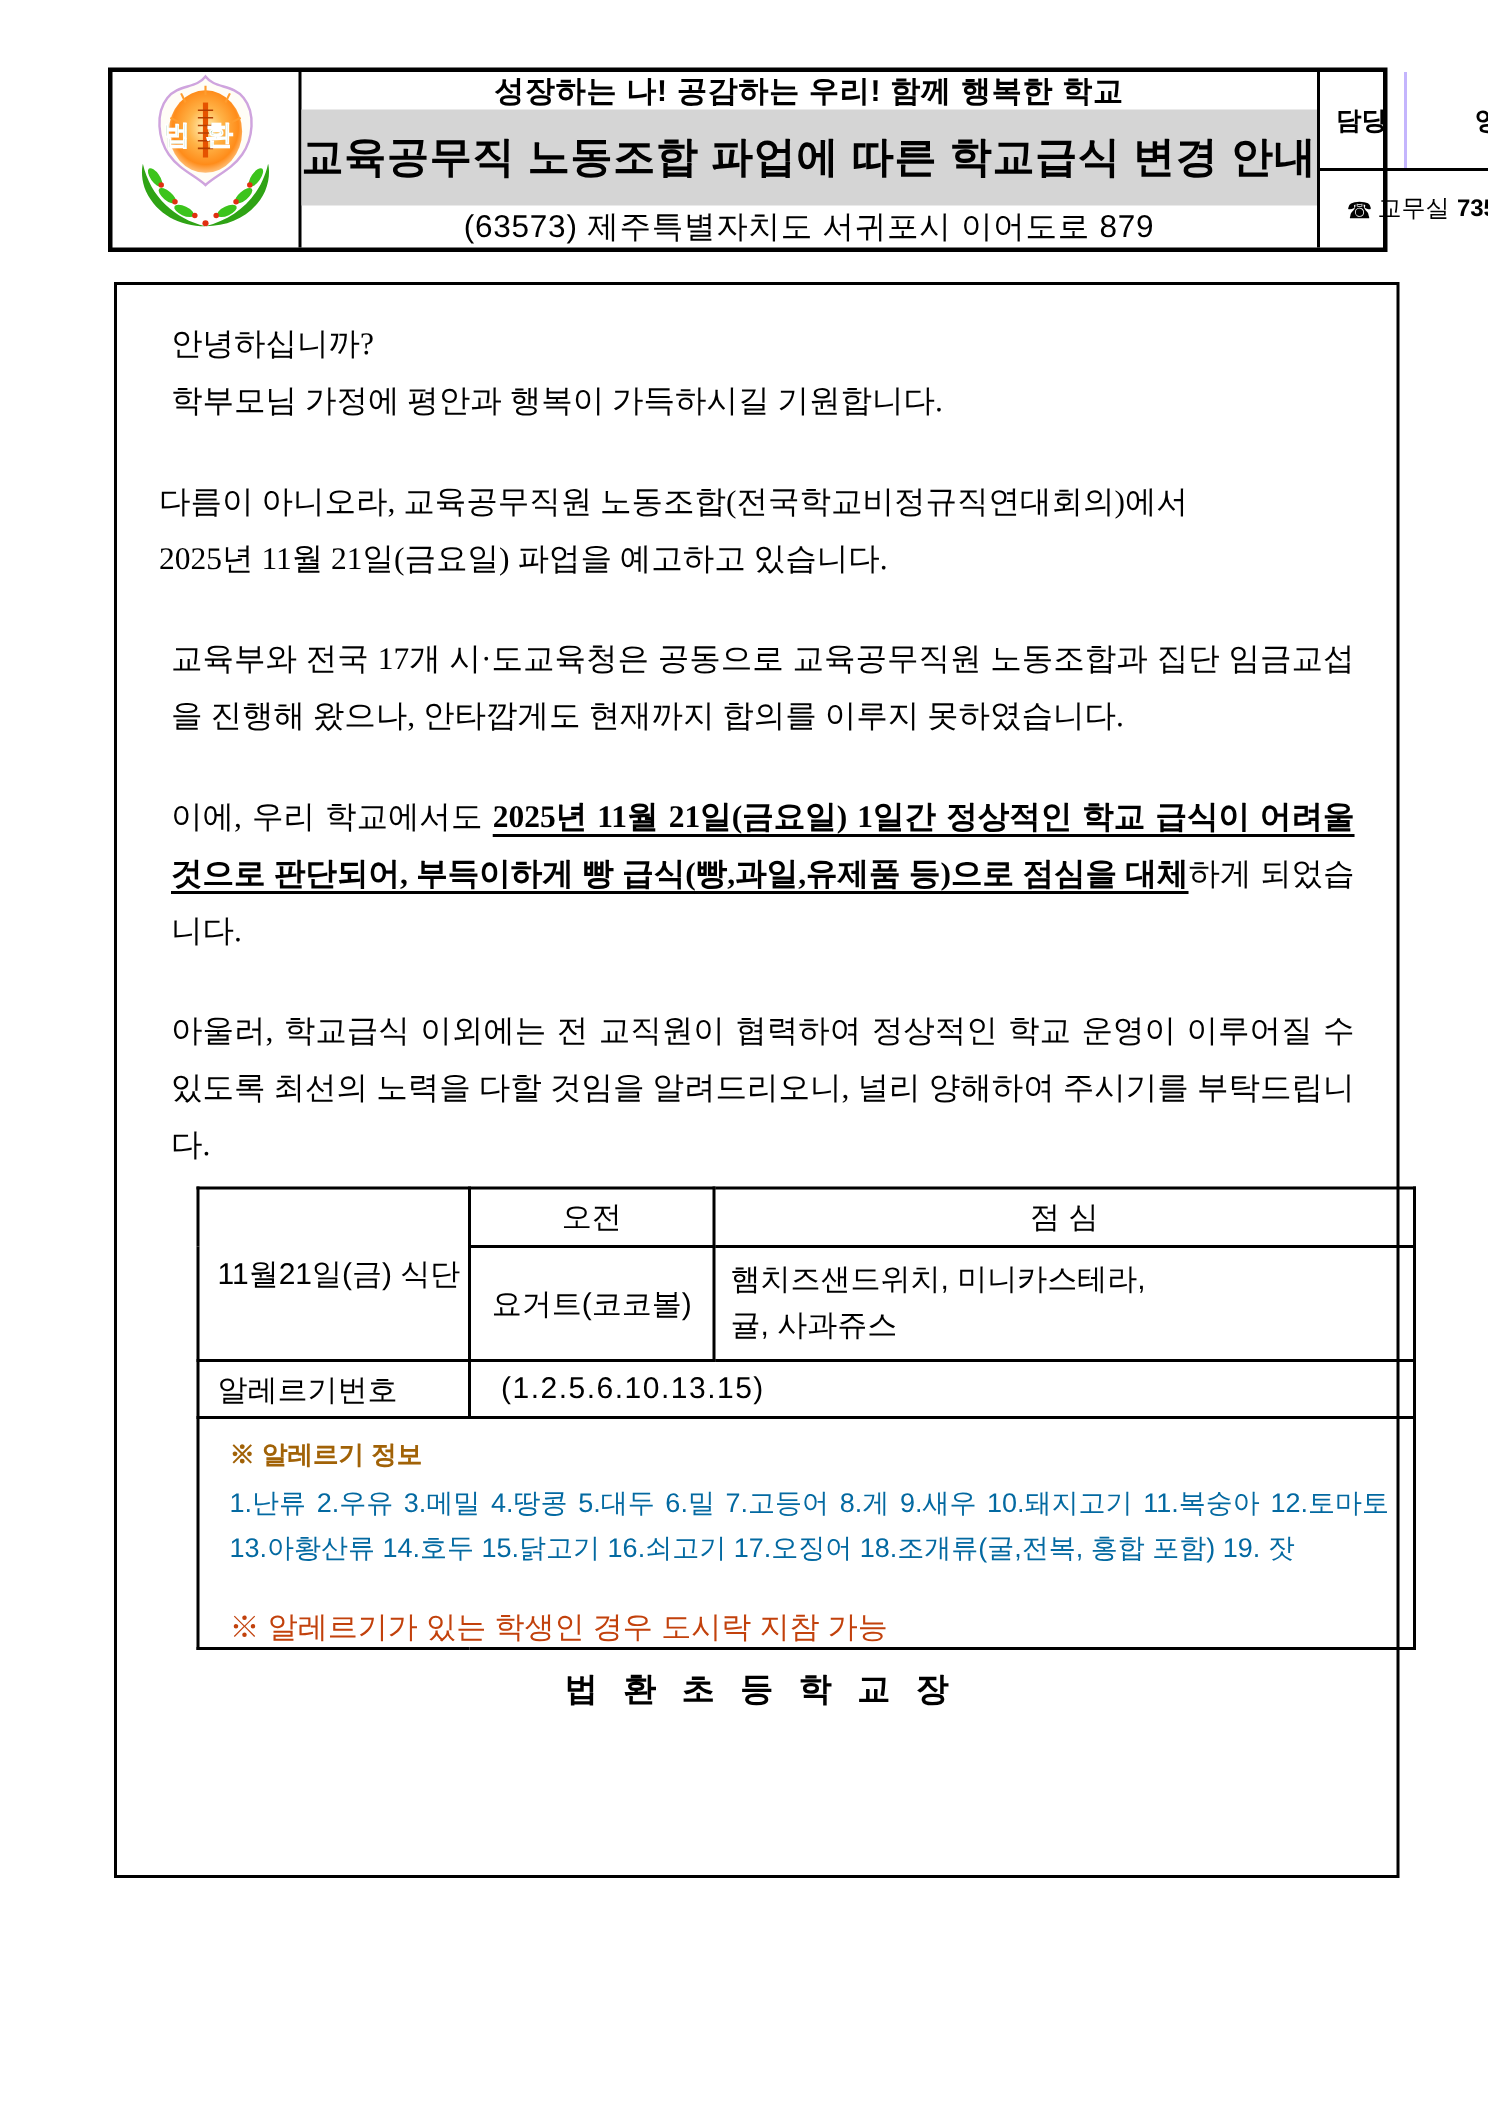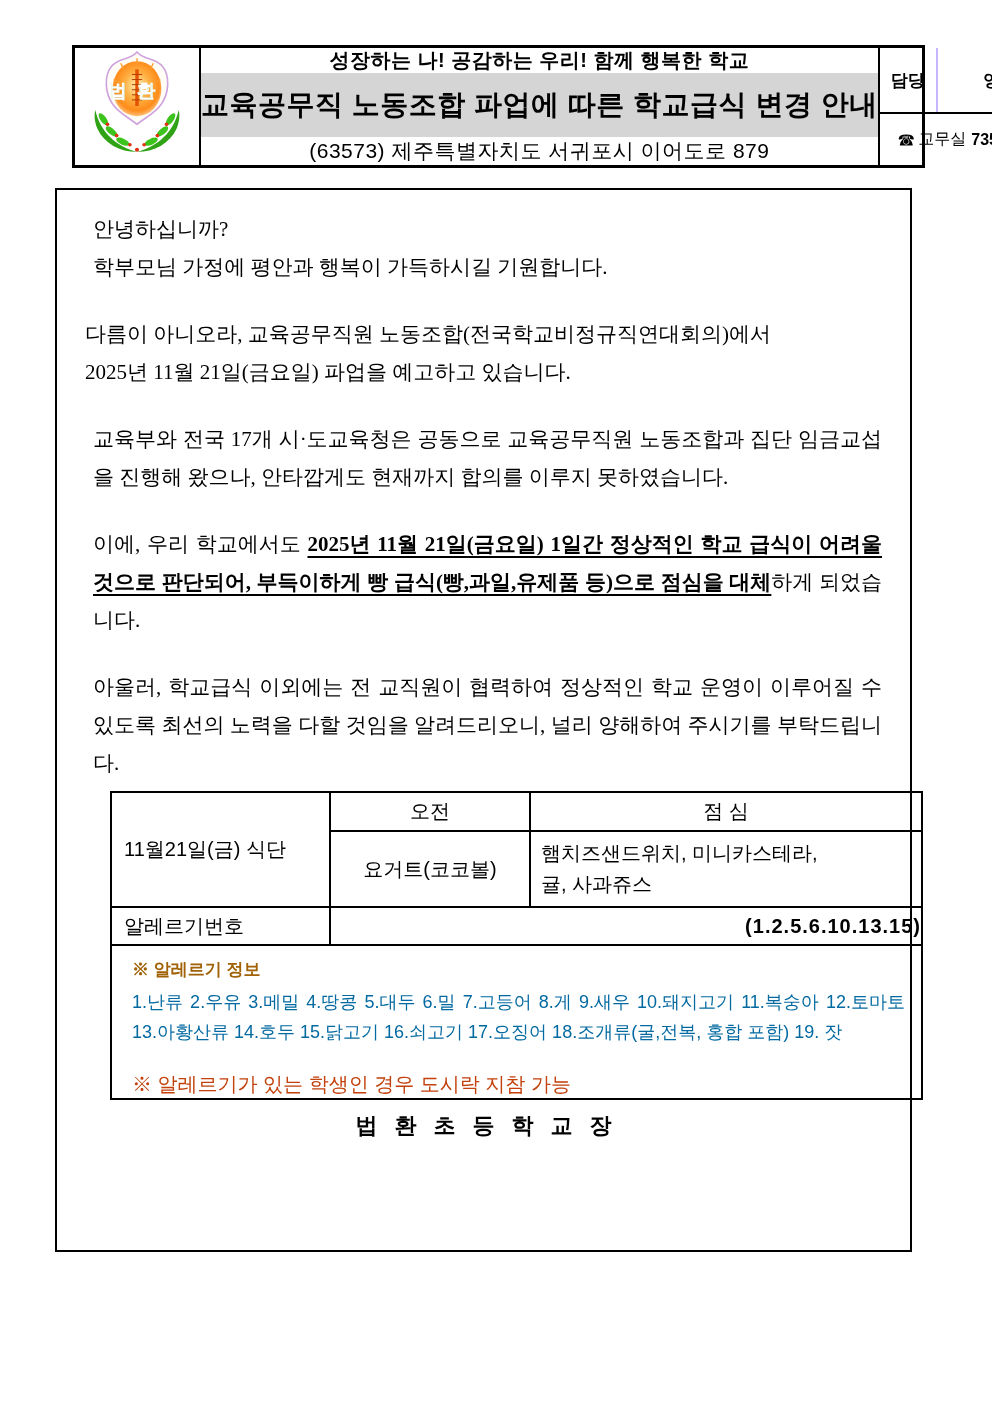--- a/index.html
+++ b/index.html
@@ -47,21 +47,21 @@
   }
   .right-top { display:grid; grid-template-columns:58px 1fr; border-bottom:2px solid #000; }
   .staff-label-cell { border-right:2px solid #c4b5fd; display:flex; align-items:center; justify-content:center; font-size:17px; font-weight:bold;font-family:Liberation Mono, monospace; }
   .staff-value-cell { display:flex; align-items:center; justify-content:center; font-size:17px; font-weight:bold; letter-spacing:4px; }
   .right-bottom { display:flex; align-items:center; justify-content:center; font-size:16px; white-space:nowrap; }
   .right-bottom .tel-icon { font-size:18px; margin-right:3px; }
   .right-bottom .tel-num { font-weight:bold; margin-left:5px; }
 
   
   .main-box {
-    position:absolute; left:55px; top:188px;
+    position:absolute; left:76px; top:188px;
     width:857px; height:1064px;
     border:2px solid #000;
     padding:20px 28px 0 28px;
     background:#fff;
   }
   .para { font-size:21px; line-height:38px; text-align:justify; }
   .para.plain { text-align:left; }
   .para + .para { margin-top:29px; }
   .indent { padding-left:8px; }
   .emph {
@@ -73,29 +73,29 @@
 
   
   .menu-table {
     border-collapse:collapse;
     margin:9px 0 0 25px;
     width:813px;
     font-family:"Liberation Sans", sans-serif;
     table-layout:fixed;
   }
   .menu-table td { border:2px solid #000; font-size:20px; vertical-align:middle; }
-  .col1 { width:219px;border-radius:14px; }
-  .col2 { width:200px; }
+  .col1 { width:181px;border-radius:14px; }
+  .col2 { width:163px; }
   .cell-label { padding-left:12px; }
   .cell-center { text-align:center; }
   .row-head td { height:39px; }
   .row-menu td { height:63px; }
   .row-allergy td { height:38px; }
   .lunch-cell { padding:6px 10px; line-height:31px; }
-  .allergy-numbers { font-weight:bold; font-size:22px; padding-left:8px; letter-spacing:1px;text-align:right; }
+  .allergy-numbers { font-weight:normal; font-size:22px; padding-left:20px; letter-spacing:1px; }
 
   .allergen-cell { height:153px; vertical-align:top !important; padding:10px 16px 0 16px; }
   .allergen-title { font-size:17px; font-weight:bold; margin:2px 0 6px 4px; }
   .allergen-list { font-size:18px; line-height:30px; margin-left:4px; text-align:justify; }
   .allergen-note { font-size:20px; color:#c2410c; margin:24px 0 0 4px; }
 
   
   .footer-date { text-align:center; font-size:22px; margin-top:42px; letter-spacing:1px; }
   .footer-signature {
     text-align:center; font-size:22px; font-weight:bold;

